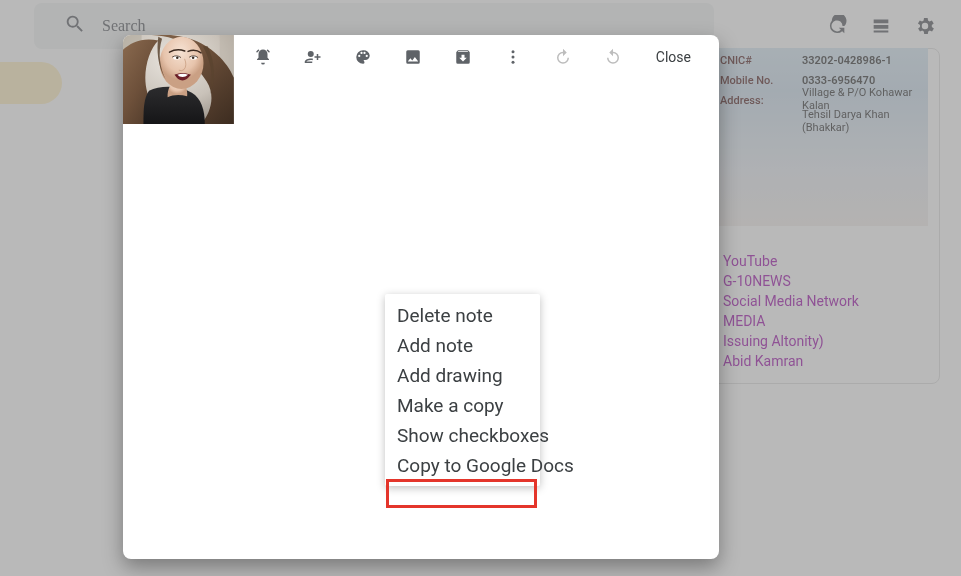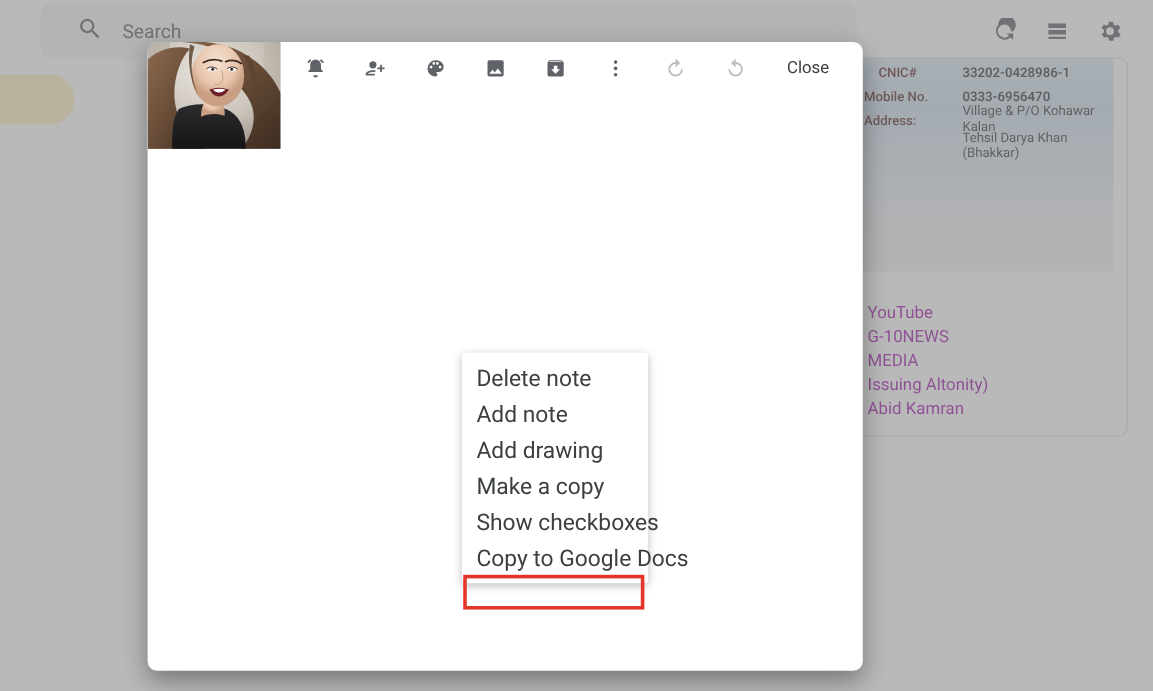--- a/index.html
+++ b/index.html
@@ -1,19 +1,19 @@
 <!DOCTYPE html>
 <html><head>
 <meta charset="utf-8">
 <style>
   html,body{margin:0;padding:0;width:961px;height:576px;font-family:Roboto,Arial,sans-serif;background:#fff;overflow:hidden;}
   *{box-sizing:border-box;}
   
   .topbar{height:52px;display:flex;align-items:center;padding:0 16px;}
-  .search{flex:0 0 680px;height:46px;margin-left:18px;background:#f1f3f4;border-radius:8px;display:flex;align-items:center;padding:0 14px;color:#5f6368;}
+  .search{flex:0 0 680px;height:46px;margin-left:18px;background:#f1f3f4;border-radius:8px;display:flex;align-items:center;padding:0 14px;color:#5f6368;font-family:Liberation Serif, serif;}
   .search svg{width:22px;height:22px;fill:#5f6368;flex-shrink:0;}
   .search span{margin-left:16px;font-size:16px;}
   .top-icons{margin-left:auto;display:flex;gap:4px;}
   .ticon{width:40px;height:40px;display:flex;align-items:center;justify-content:center;border-radius:50%;}
   .ticon svg{width:22px;height:22px;fill:#5f6368;}
   
   .pill{position:absolute;left:0;top:62px;width:62px;height:42px;background:#feefc3;border-radius:0 25px 25px 0;}
   
   .notecard{position:absolute;left:706px;top:48px;width:234px;border:1px solid #e0e0e0;border-radius:8px;padding:12px 16px;font-size:14px;color:#a21caf;}
   .notecard .row{line-height:20px;white-space:nowrap;}
@@ -65,26 +65,27 @@
         </svg>
       </div>
   </div>
 </div>
 <div class="pill"></div>
 
 <div class="notecard">
   <div class="row" style="margin-top:190px;">YouTube</div>
   <div class="row"></div>
   <div class="row">G-10NEWS</div>
+  <div class="row">Social Media Network</div>
   <div class="row">MEDIA</div>
   <div class="row">Issuing Altonity)</div>
   <div class="row">Abid Kamran</div>
 </div>
 <div class="id-band">
-  <div class="line lbl" style="left:14px;top:6px;padding-left:12px;">CNIC#</div>
+  <div class="line lbl" style="left:14px;top:6px;">CNIC#</div>
   <div class="line" style="left:96px;top:6px;font-weight:600;">33202-0428986-1</div>
   <div class="line lbl" style="left:14px;top:26px;">Mobile No.</div>
   <div class="line" style="left:96px;top:26px;font-weight:600;">0333-6956470</div>
   <div class="line lbl" style="left:14px;top:46px;">Address:</div>
   <div class="line" style="left:96px;top:38px;">Village &amp; P/O Kohawar Kalan</div>
   <div class="line" style="left:96px;top:60px;">Tehsil Darya Khan (Bhakkar)</div>
 </div>
 
 <div class="scrim"></div>
 

